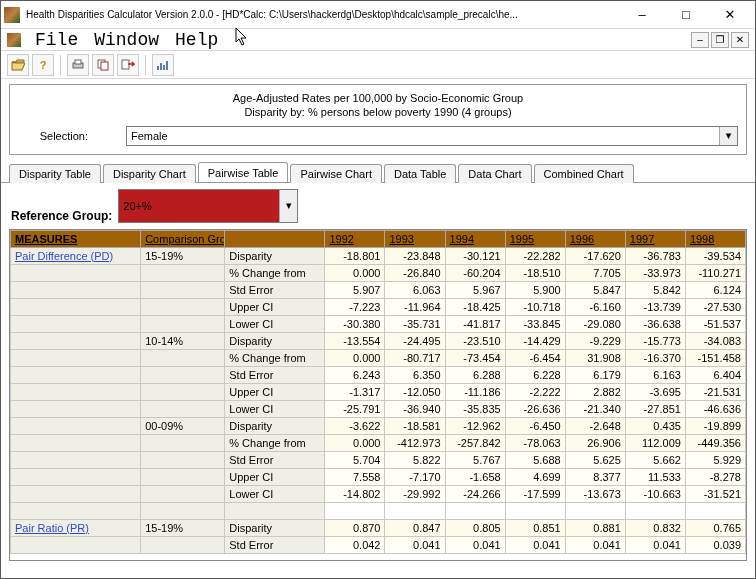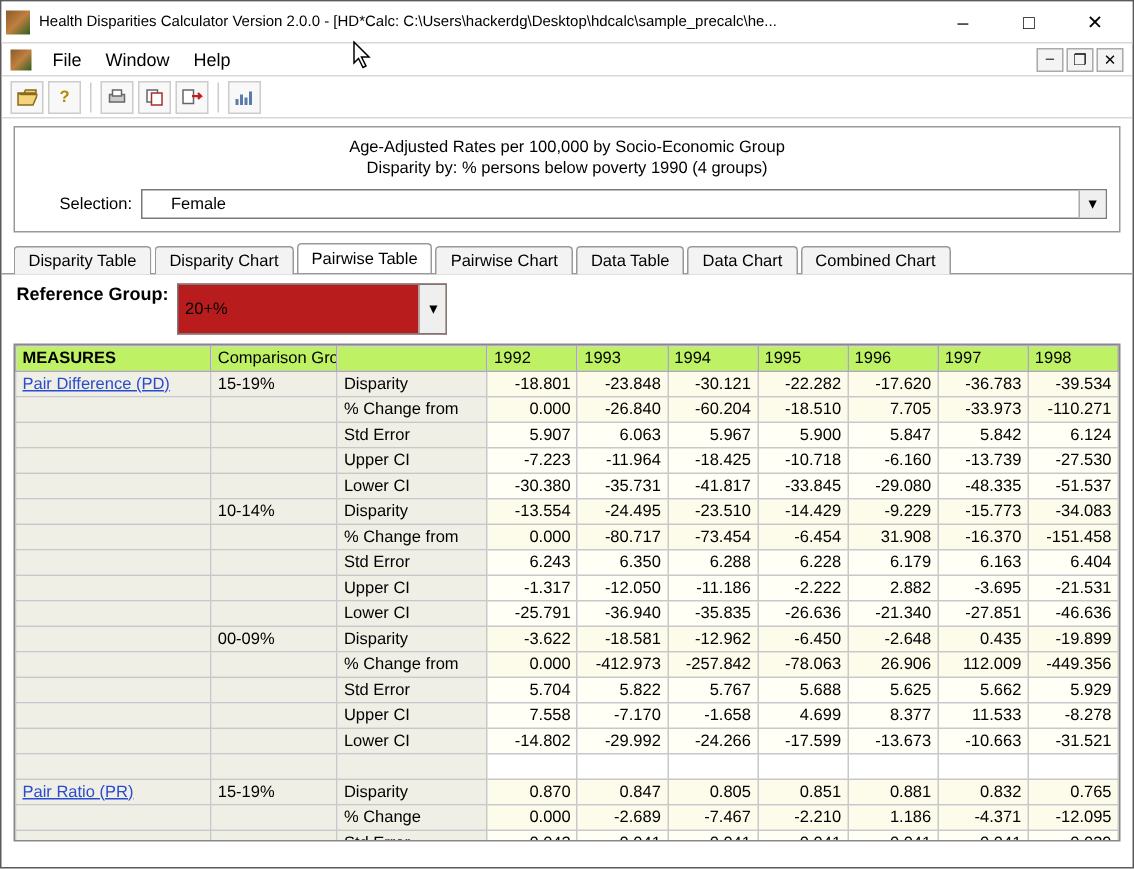--- a/index.html
+++ b/index.html
@@ -41,21 +41,21 @@
   align-items: center;
   padding-left: 6px;
   border-bottom: 1px solid #d8d8d8;
   position: relative;
 }
 .menubar .app-icon-small {
   width: 14px; height: 14px;
   background: linear-gradient(135deg,#8a5a2a 0%,#c08040 50%,#306020 100%);
   margin-right: 6px;
 }
-.menubar .menu-item { padding: 20px 8px; font-size: 12px; }
+.menubar .menu-item { padding: 20px 8px; font-size: 18px; font-family: Liberation Mono, monospace; }
 .menubar .mdi-controls { margin-left: auto; display:flex; gap:2px; padding-right:6px; }
 .menubar .mdi-btn { width:18px; height:16px; border:1px solid #aaa; display:inline-flex; align-items:center; justify-content:center; font-size:10px; background:#f4f4f4; }
 .cursor {
   position: absolute;
   left: 234px; top: -2px;
   pointer-events: none;
 }
 .toolbar {
   height: 28px;
   display: flex;
@@ -86,22 +86,23 @@
   gap: 6px;
 }
 .selection-row label { font-size: 11px; min-width: 70px; text-align: right; }
 .selection-row .combo {
   flex: 1;
   height: 20px;
   border: 1px solid #7a7a7a;
   background: #fff;
   display: flex;
   align-items: center;
-  padding: 0 19px;
+  padding: 0 4px;
   position: relative;
+  margin-left: 32px;
 }
 .selection-row .combo .arrow {
   position: absolute; right: 0; top: 0; bottom: 0; width: 18px;
   background: #efefef;
   border-left: 1px solid #aaa;
   display: flex; align-items: center; justify-content: center;
 }
 .tabs {
   display: flex;
   align-items: flex-end;
@@ -121,21 +122,21 @@
   position: relative;
   top: 1px;
 }
 .tab.active {
   background: #fff;
   top: 0;
   padding-top: 4px;
 }
 .ref-row {
   display: flex;
-  align-items: flex-start;
+  align-items: flex-end;
   padding: 6px 10px;
   gap: 6px;
 }
 .ref-row label { font-size: 12px; font-weight: bold; }
 .ref-row .combo {
   width: 180px; height: 34px;
   border: 1px solid #7a7a7a;
   background: #b91c1c;
   display: flex; align-items: center; padding: 0 4px;
   position: relative;
@@ -158,24 +159,25 @@
 }
 table.grid th, table.grid td {
   border: 1px solid #c8c8c8;
   font-size: 11px;
   padding: 2px 4px;
   height: 17px;
   overflow: hidden;
   white-space: nowrap;
 }
 table.grid th {
-  background: #bef264;
+  background: #a16207;
   text-align: left;
   font-weight: normal;
   border-color: #aaa;
+  text-decoration: underline;
 }
 table.grid th.measures { font-weight: bold; }
 .measure-link { color: #2a4bcf; text-decoration: underline; cursor: pointer; }
 td.num { text-align: right; }
 td.tintA { background: #fdfceb; }
 td.tintB { background: #fffff6; }
 td.greycell { background: #f0efe5; }
 col.c-meas { width: 130px; }
 col.c-comp { width: 84px; }
 col.c-metric { width: 100px; }
@@ -355,21 +357,21 @@
         </tr>
         <tr>
           <td class="greycell"></td>
           <td class="greycell"></td>
           <td class="greycell">Lower CI</td>
           <td class="num tintB">-30.380</td>
           <td class="num tintB">-35.731</td>
           <td class="num tintB">-41.817</td>
           <td class="num tintB">-33.845</td>
           <td class="num tintB">-29.080</td>
-          <td class="num tintB">-48.335</td>
+          <td class="num tintB">-36.638</td>
           <td class="num tintB">-51.537</td>
         </tr>
         <tr>
           <td class="greycell"></td>
           <td class="greycell">10-14%</td>
           <td class="greycell">Disparity</td>
           <td class="num tintA">-13.554</td>
           <td class="num tintA">-24.495</td>
           <td class="num tintA">-23.510</td>
           <td class="num tintA">-14.429</td>
@@ -505,32 +507,20 @@
           <td class="num tintA">0.847</td>
           <td class="num tintA">0.805</td>
           <td class="num tintA">0.851</td>
           <td class="num tintA">0.881</td>
           <td class="num tintA">0.832</td>
           <td class="num tintA">0.765</td>
         </tr>
         <tr>
           <td class="greycell"></td>
           <td class="greycell"></td>
-          <td class="greycell">% Change</td>
-          <td class="num tintA">0.000</td>
-          <td class="num tintA">-2.689</td>
-          <td class="num tintA">-7.467</td>
-          <td class="num tintA">-2.210</td>
-          <td class="num tintA">1.186</td>
-          <td class="num tintA">-4.371</td>
-          <td class="num tintA">-12.095</td>
-        </tr>
-        <tr>
-          <td class="greycell"></td>
-          <td class="greycell"></td>
           <td class="greycell">Std Error</td>
           <td class="num tintB">0.042</td>
           <td class="num tintB">0.041</td>
           <td class="num tintB">0.041</td>
           <td class="num tintB">0.041</td>
           <td class="num tintB">0.041</td>
           <td class="num tintB">0.041</td>
           <td class="num tintB">0.039</td>
         </tr>
       </tbody>

